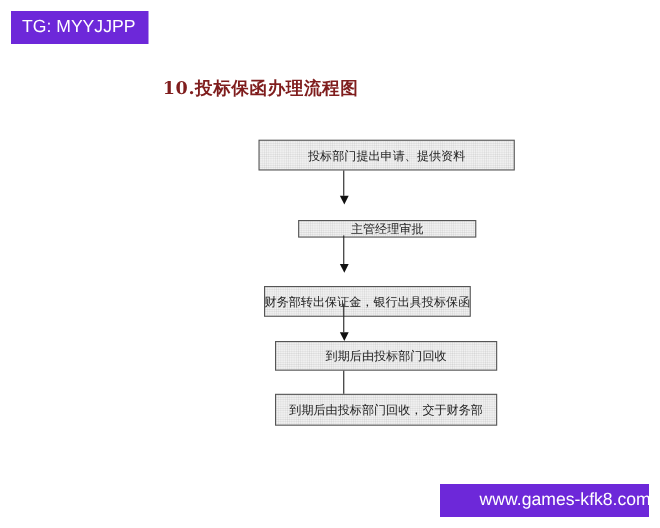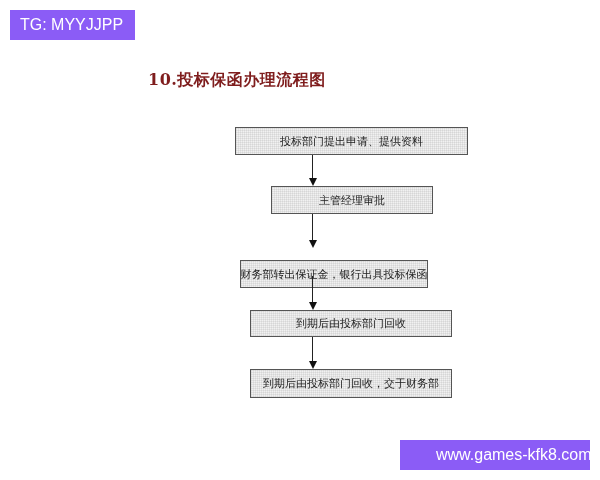--- a/index.html
+++ b/index.html
@@ -2,21 +2,21 @@
 <html><head>
 <meta charset="utf-8">
 <style>
   html, body { margin: 0; padding: 0; }
   body {
     width: 600px; height: 480px; position: relative; overflow: hidden;
     background: #ffffff;
     font-family: "DejaVu Serif", "Liberation Serif", serif;
   }
   .watermark {
-    position: absolute; background: #8b5cf6; color: #ffffff;
+    position: absolute; background: #6d28d9; color: #ffffff;
     font-family: "Liberation Sans", "DejaVu Sans", sans-serif;
     font-size: 16px; line-height: 30px; padding: 0 10px; white-space: nowrap;
   }
   #wm-top { left: 10px; top: 10px; height: 30px; width: 125px; box-sizing: border-box; }
   #wm-bottom { left: 400px; top: 440px; height: 30px; width: 190px; box-sizing: border-box; padding-left: 36px; }
   .title {
     position: absolute; left: 148px; top: 70px;
     font-size: 16px; font-weight: bold; color: #7f1d1d;
     font-family: "DejaVu Serif", "Liberation Serif", serif;
     letter-spacing: 0.5px;
@@ -49,36 +49,36 @@
 <div class="title">10.投标保函办理流程图</div>
 
 <div>
 
   <div class="box" style="left:196px; top:127px; width:233px; height:28px;">
     <span>投标部门提出申请、提供资料</span>
   </div>
   <div class="line" style="left:312px; top:155px; height:23px;"></div>
   <div class="arrowhead" style="left:308.5px; top:178px;"></div>
 
-  <div class="box" style="left:232px; top:186px; width:162px; height:28px;text-align:right;">
+  <div class="box" style="left:232px; top:200px; width:162px; height:16px;text-align:right;">
     <span>主管经理审批</span>
   </div>
   <div class="line" style="left:312px; top:214px; height:26px;"></div>
   <div class="arrowhead" style="left:308.5px; top:240px;"></div>
 
   <div class="box" style="left:201px; top:260px; width:188px; height:28px;">
     <span>财务部转出保证金，银行出具投标保函</span>
   </div>
   <div class="line" style="left:312px; top:276px; height:26px;"></div>
   <div class="arrowhead" style="left:308.5px; top:302px;"></div>
 
   <div class="box" style="left:211px; top:310px; width:202px; height:27px;">
     <span>到期后由投标部门回收</span>
   </div>
   <div class="line" style="left:312px; top:337px; height:24px;"></div>
   <div class="arrowhead" style="left:308.5px; top:361px;"></div>
 
-  <div class="box" style="left:211px; top:369px; width:202px; height:29px;">
+  <div class="box" style="left:211px; top:358px; width:202px; height:29px;">
     <span>到期后由投标部门回收，交于财务部</span>
   </div>
 </div>
 
 <div id="wm-bottom" class="watermark">www.games-kfk8.com</div>
 
 </body></html>

